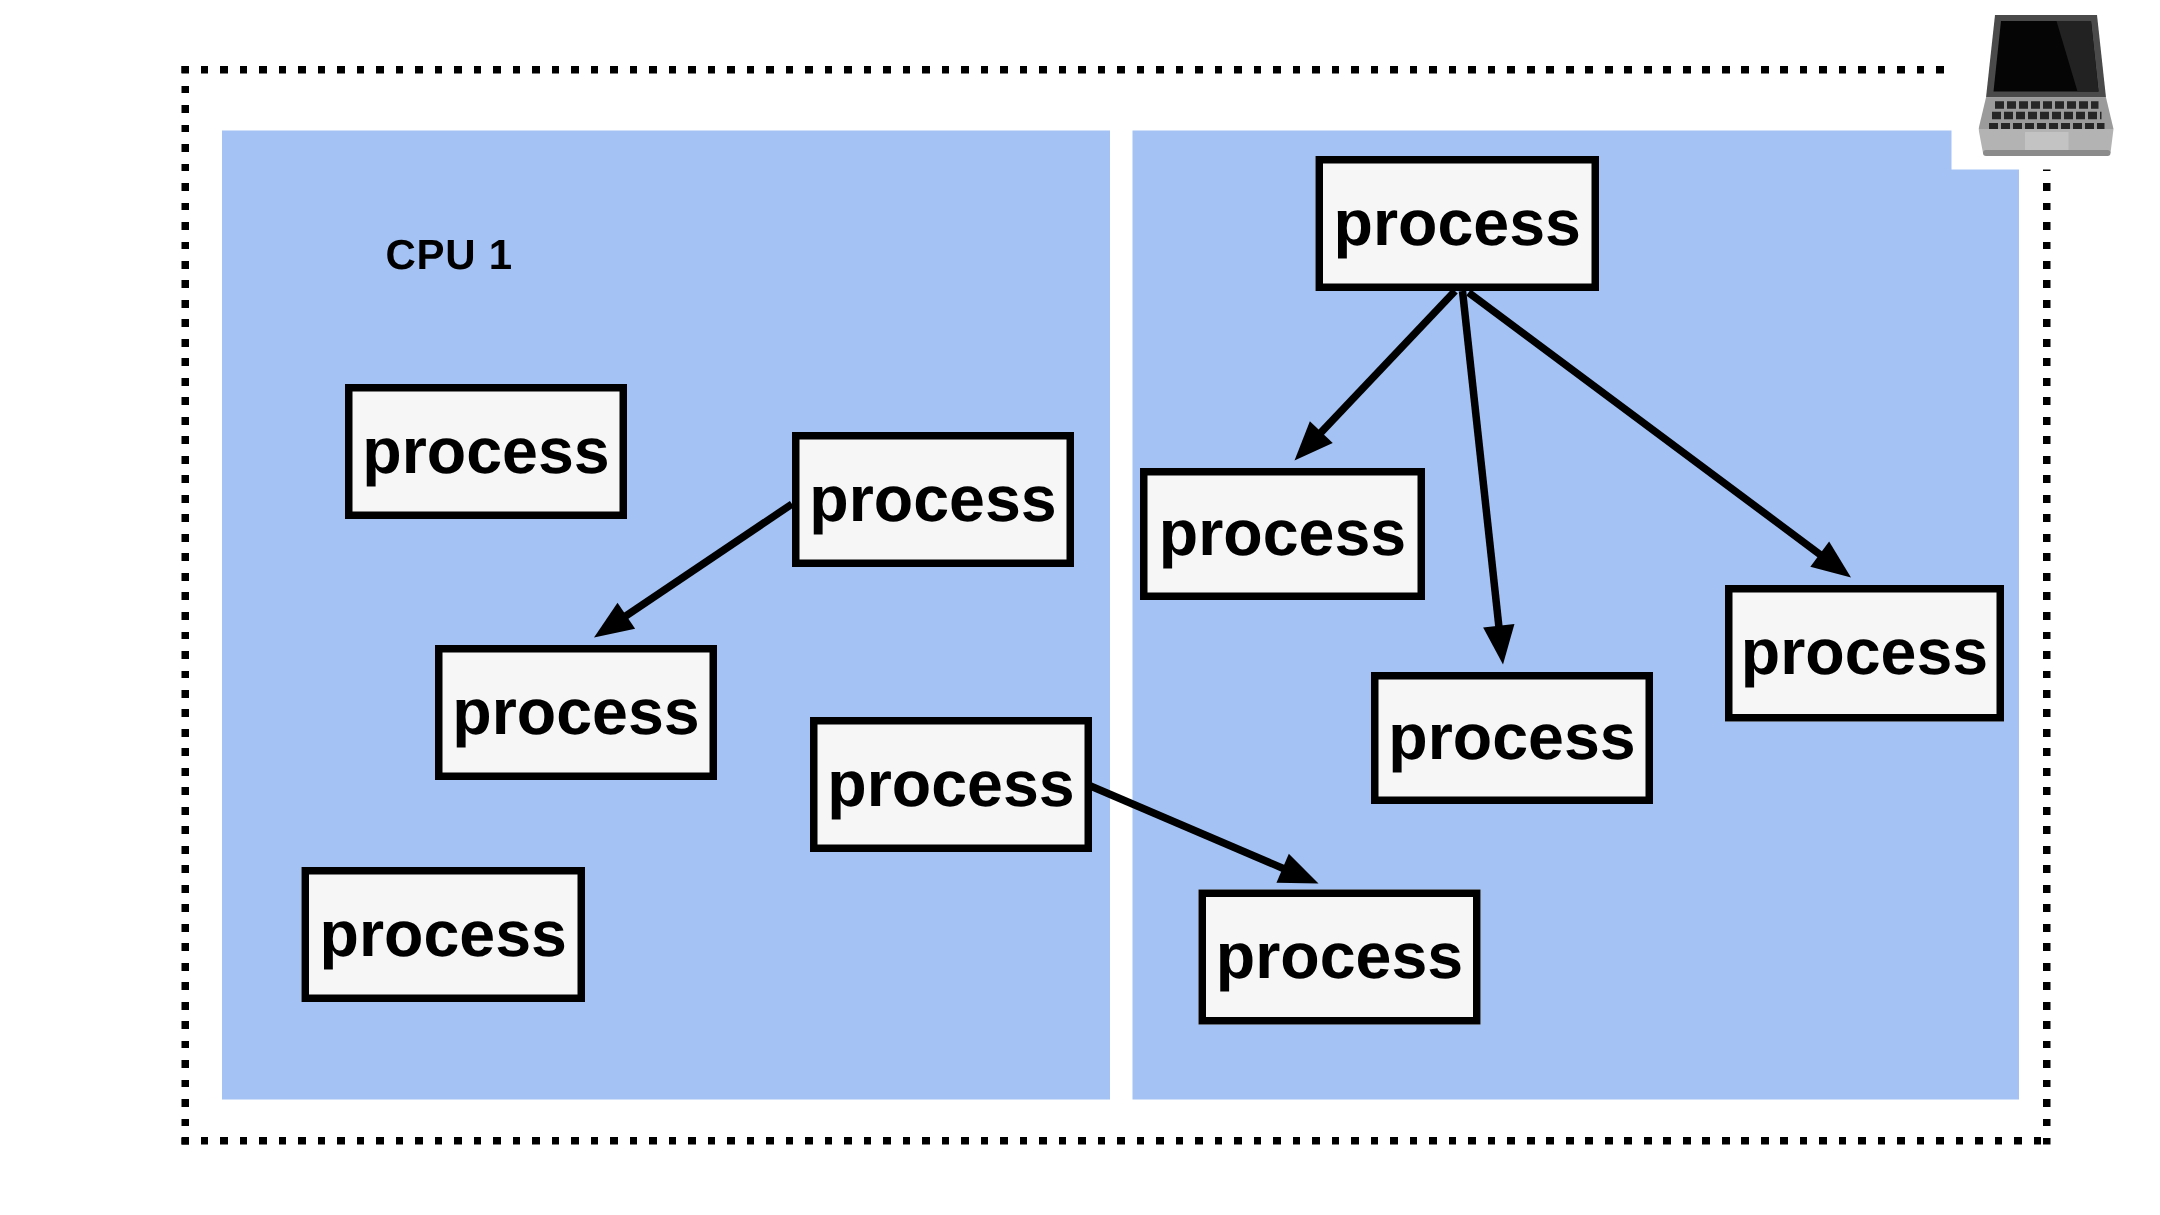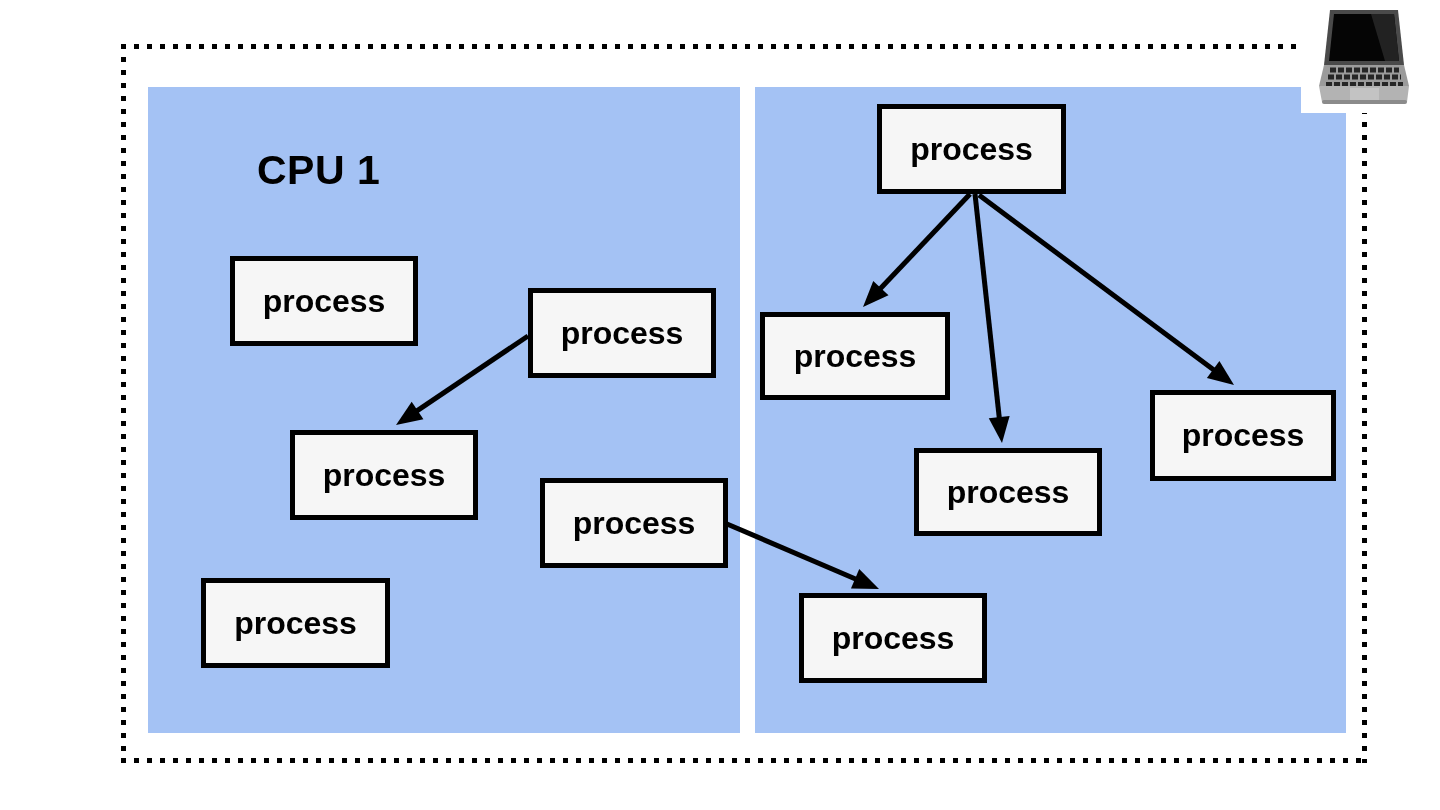--- a/index.html
+++ b/index.html
@@ -16,28 +16,28 @@
   .dots-top    { left:121px; top:44px;  width:1246px; }
   .dots-bottom { left:121px; top:758px; width:1246px; }
   .dots-left   { left:121px; top:44px;  height:719px; }
   .dots-right  { left:1362px; top:44px; height:719px; }
 
   .region { position:absolute; top:87px; height:646px; background:var(--region-fill); z-index:2; }
   .region-cpu1 { left:148px; width:592px; }
   .region-cpu2 { left:755px; width:591px; }
 
   .region-label { position:absolute; z-index:4; color:var(--ink);
-    font-weight:700; font-size:41px; line-height:42px; letter-spacing:0.5px; }
+    font-weight:700; font-size:28px; line-height:42px; letter-spacing:0.5px; }
   .label-cpu1 { left:257px; top:149px; }
   .label-cpu2 { left:1119px; top:149px; }
 
   .pbox { position:absolute; z-index:4; box-sizing:border-box;
     background:var(--box-fill); border:5px solid var(--ink);
     display:flex; align-items:center; justify-content:center;
-    font-weight:700; font-size:32px; color:var(--ink); }
+    font-weight:700; font-size:43px; color:var(--ink); }
 
   .arrow-layer { position:absolute; left:0; top:0; z-index:3; pointer-events:none; }
 
   .laptop-wrap { position:absolute; left:1301px; top:0; width:128px; height:113px;
     background:#ffffff; z-index:6; display:flex; align-items:center; justify-content:center; }
 </style>
 </head>
 <body>
 
 <div class="canvas" style="--ink: #000000; --region-fill: #a4c2f4; --box-fill: #f6f6f6;">

